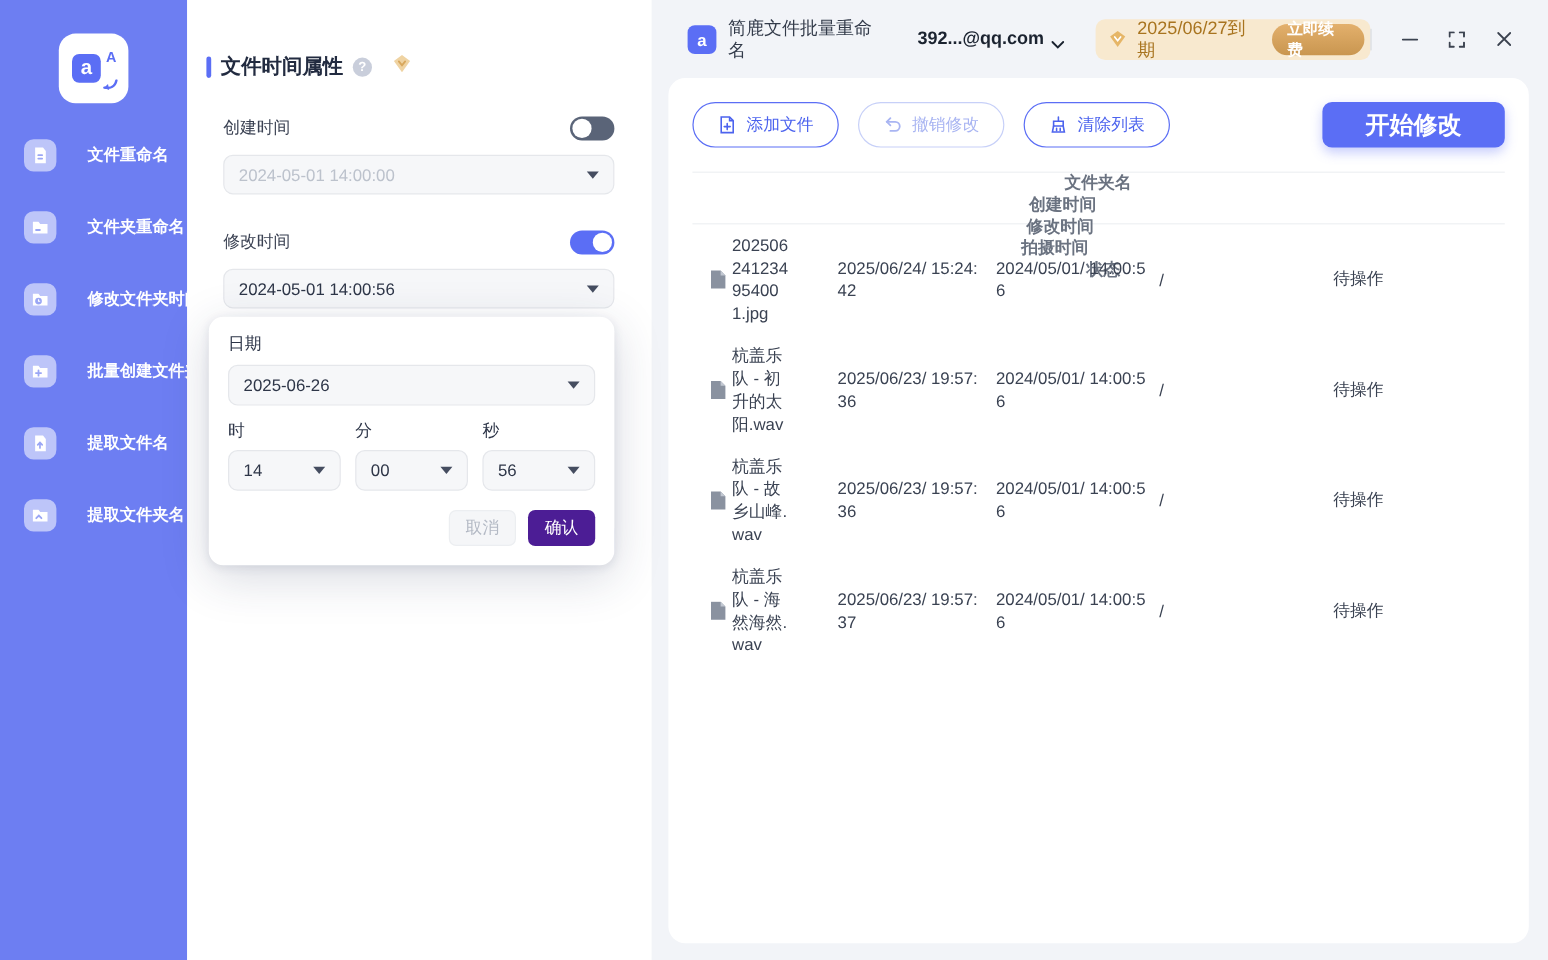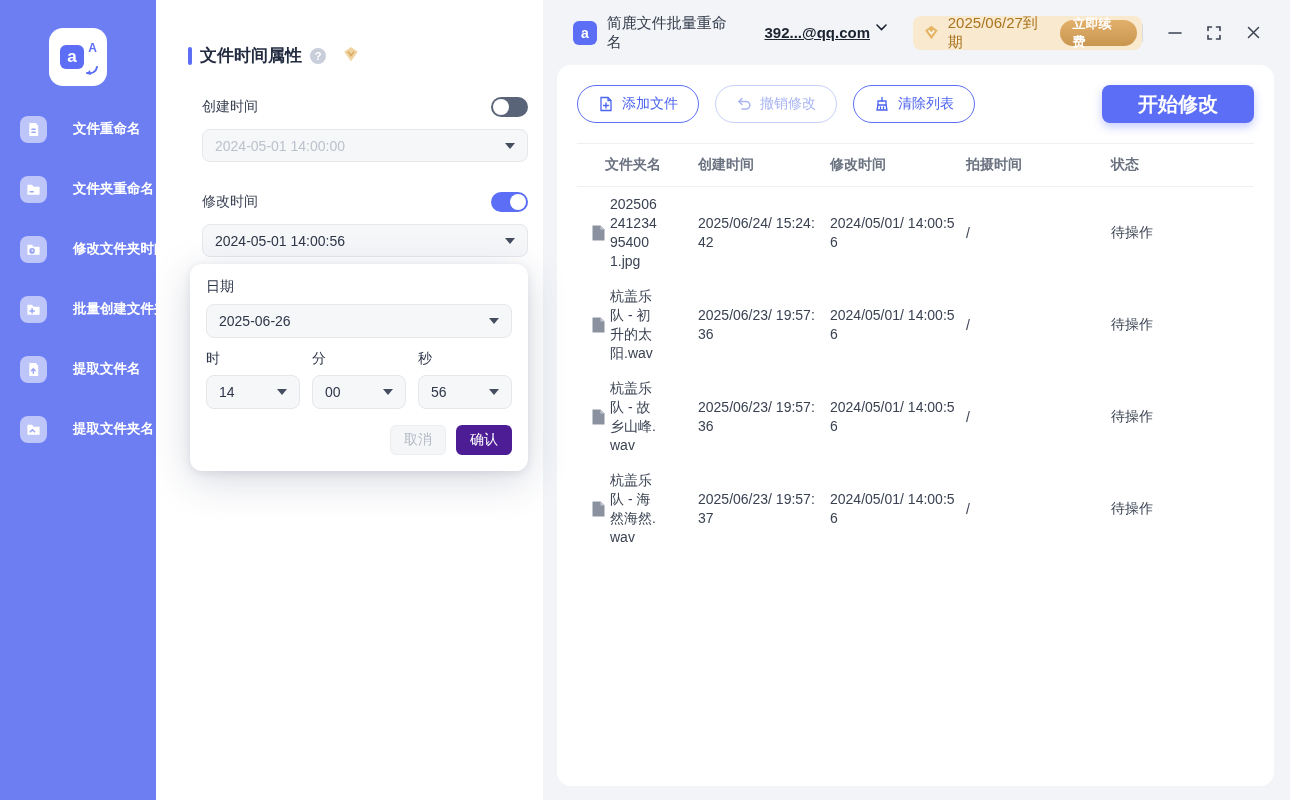--- a/index.html
+++ b/index.html
@@ -16,21 +16,21 @@
   .logo svg { position:absolute; right:8px; bottom:10px; }
   .nav { margin-top:20px; padding:0 8px; }
   .nav-item { height:46px; border-radius:10px; display:flex; align-items:center; gap:26px;
     padding-left:12px; margin-bottom:14px; cursor:pointer; }
   .nav-item.active { background:rgba(255,255,255,0.18); }
   .nav-item .badge { width:27px; height:27px; border-radius:8px; background:rgba(255,255,255,0.55);
     display:flex; align-items:center; justify-content:center; flex:0 0 27px; }
   .nav-item .lbl { color:#fff; font-weight:bold; font-size:13.5px; white-space:nowrap; }
 
   
-  .middle { position:absolute; left:156px; top:0; width:387px; height:800px; background:#fff;margin-left:16px; }
+  .middle { position:absolute; left:156px; top:0; width:387px; height:800px; background:#fff; }
   .title-row { display:flex; align-items:center; gap:8px; margin:44px 0 0 16px; }
   .title-bar { width:4px; height:18px; border-radius:2px; background:#5b6ef5; }
   .form-title { font-size:17px; font-weight:bold; color:#222b40; }
   .help-icon { width:16px; height:16px; border-radius:50%; background:#c9cedb; color:#fff; font-size:11px;
     font-weight:bold; display:flex; align-items:center; justify-content:center; }
   .vip-mini { margin-left:8px; }
 
   .field { width:326px; margin:0 0 0 30px; }
   .field-head { display:flex; align-items:center; justify-content:space-between; margin-top:30px; margin-bottom:12px; }
   .field-label { font-size:14px; color:#3a4152; }
@@ -62,43 +62,43 @@
     color:#b3b9c4; font-size:14px; display:flex; align-items:center; justify-content:center; cursor:pointer; }
   .btn-confirm { width:56px; height:30px; border-radius:6px; background:#4c1d95; color:#fff; font-size:14px;
     display:flex; align-items:center; justify-content:center; cursor:pointer; }
 
   
   .right { position:absolute; left:543px; top:0; width:747px; height:800px; background:#f2f4f8; }
   .app-header { height:65px; display:flex; align-items:center; padding:0 28px 0 30px; }
   .mini-logo { width:24px; height:24px; border-radius:6px; background:#5b6ef5; color:#fff; font-weight:bold;
     font-size:14px; display:flex; align-items:center; justify-content:center; }
   .app-title { margin-left:10px; font-size:15px; color:#333b4a; }
-  .account { margin-left:24px; font-size:15px; font-weight:bold; color:#1b2330; display:flex; align-items:flex-start;
-    gap:6px; cursor:pointer;text-decoration:underline; }
+  .account { margin-left:24px; font-size:15px; font-weight:bold; color:#1b2330; display:flex; align-items:flex-end;
+    gap:6px; cursor:pointer; }
   .vip-pill { margin-left:26px; height:34px; border-radius:8px; background:#f8e9cf; display:flex;
     align-items:center; gap:8px; padding:0 5px 0 10px; }
   .vip-text { color:#a8741f; font-size:15px; }
   .renew-btn { height:26px; border-radius:13px; padding:0 13px; background:linear-gradient(#e3b06c,#c99650);
     color:#fff; font-weight:bold; font-size:13px; display:flex; align-items:center; cursor:pointer; }
   .win-controls { margin-left:auto; display:flex; align-items:center; gap:21px; }
   .win-divider { width:1px; height:18px; background:#d8dbe0; margin-right:2px; }
   .win-btn { width:18px; height:18px; display:flex; align-items:center; justify-content:center; cursor:pointer; }
 
   .card { position:absolute; left:14px; right:16px; top:65px; bottom:14px; background:#fff; border-radius:14px; }
   .toolbar { padding:20px 20px 16px; display:flex; align-items:center; gap:16px; }
   .tb-btn { height:38px; border-radius:19px; border:1px solid #5b6ef5; color:#4c63ee; background:#fff;
     padding:0 20px; display:flex; align-items:center; gap:8px; font-size:14px; cursor:pointer; }
   .tb-btn.disabled { border-color:#c7d0f8; color:#a9b5f2; }
   .start-btn { margin-left:auto; width:152px; height:38px; border-radius:8px; background:#5b6ef5; color:#fff;
     font-size:20px; font-weight:bold; display:flex; align-items:center; justify-content:center;
     box-shadow:0 4px 10px rgba(91,110,245,0.35); cursor:pointer; }
 
   .table { margin:4px 20px 0; }
   .t-head { display:flex; align-items:center; height:44px; border-top:1px solid #eef0f3;
-    border-bottom:1px solid #eef0f3; color:#6a7280; font-size:14px; font-weight:bold; }
+    border-bottom:1px solid #eef0f3; color:#6a7280; font-size:14px; font-weight:bold;flex-direction:column; }
   .c1 { width:113px; } .c2 { width:132px; } .c3 { width:136px; } .c4 { width:145px; } .c5 { flex:1; }
   .t-head .c1 { padding-left:28px; }
   .t-head .c2,.t-head .c3,.t-head .c4,.t-head .c5,
   .t-row  .c2,.t-row  .c3,.t-row  .c4,.t-row  .c5 { padding-left:8px; }
   .t-row { display:flex; align-items:center; padding:8px 0; color:#3a4252; font-size:14px; cursor:default; }
   .t-row .c1 { display:flex; align-items:center; gap:5px; padding-left:15px; }
   .name-text { width:48px; word-break:break-all; line-height:19px; }
   .date-text { width:92px; word-break:break-all; line-height:19.5px; }
 </style>
 </head>

